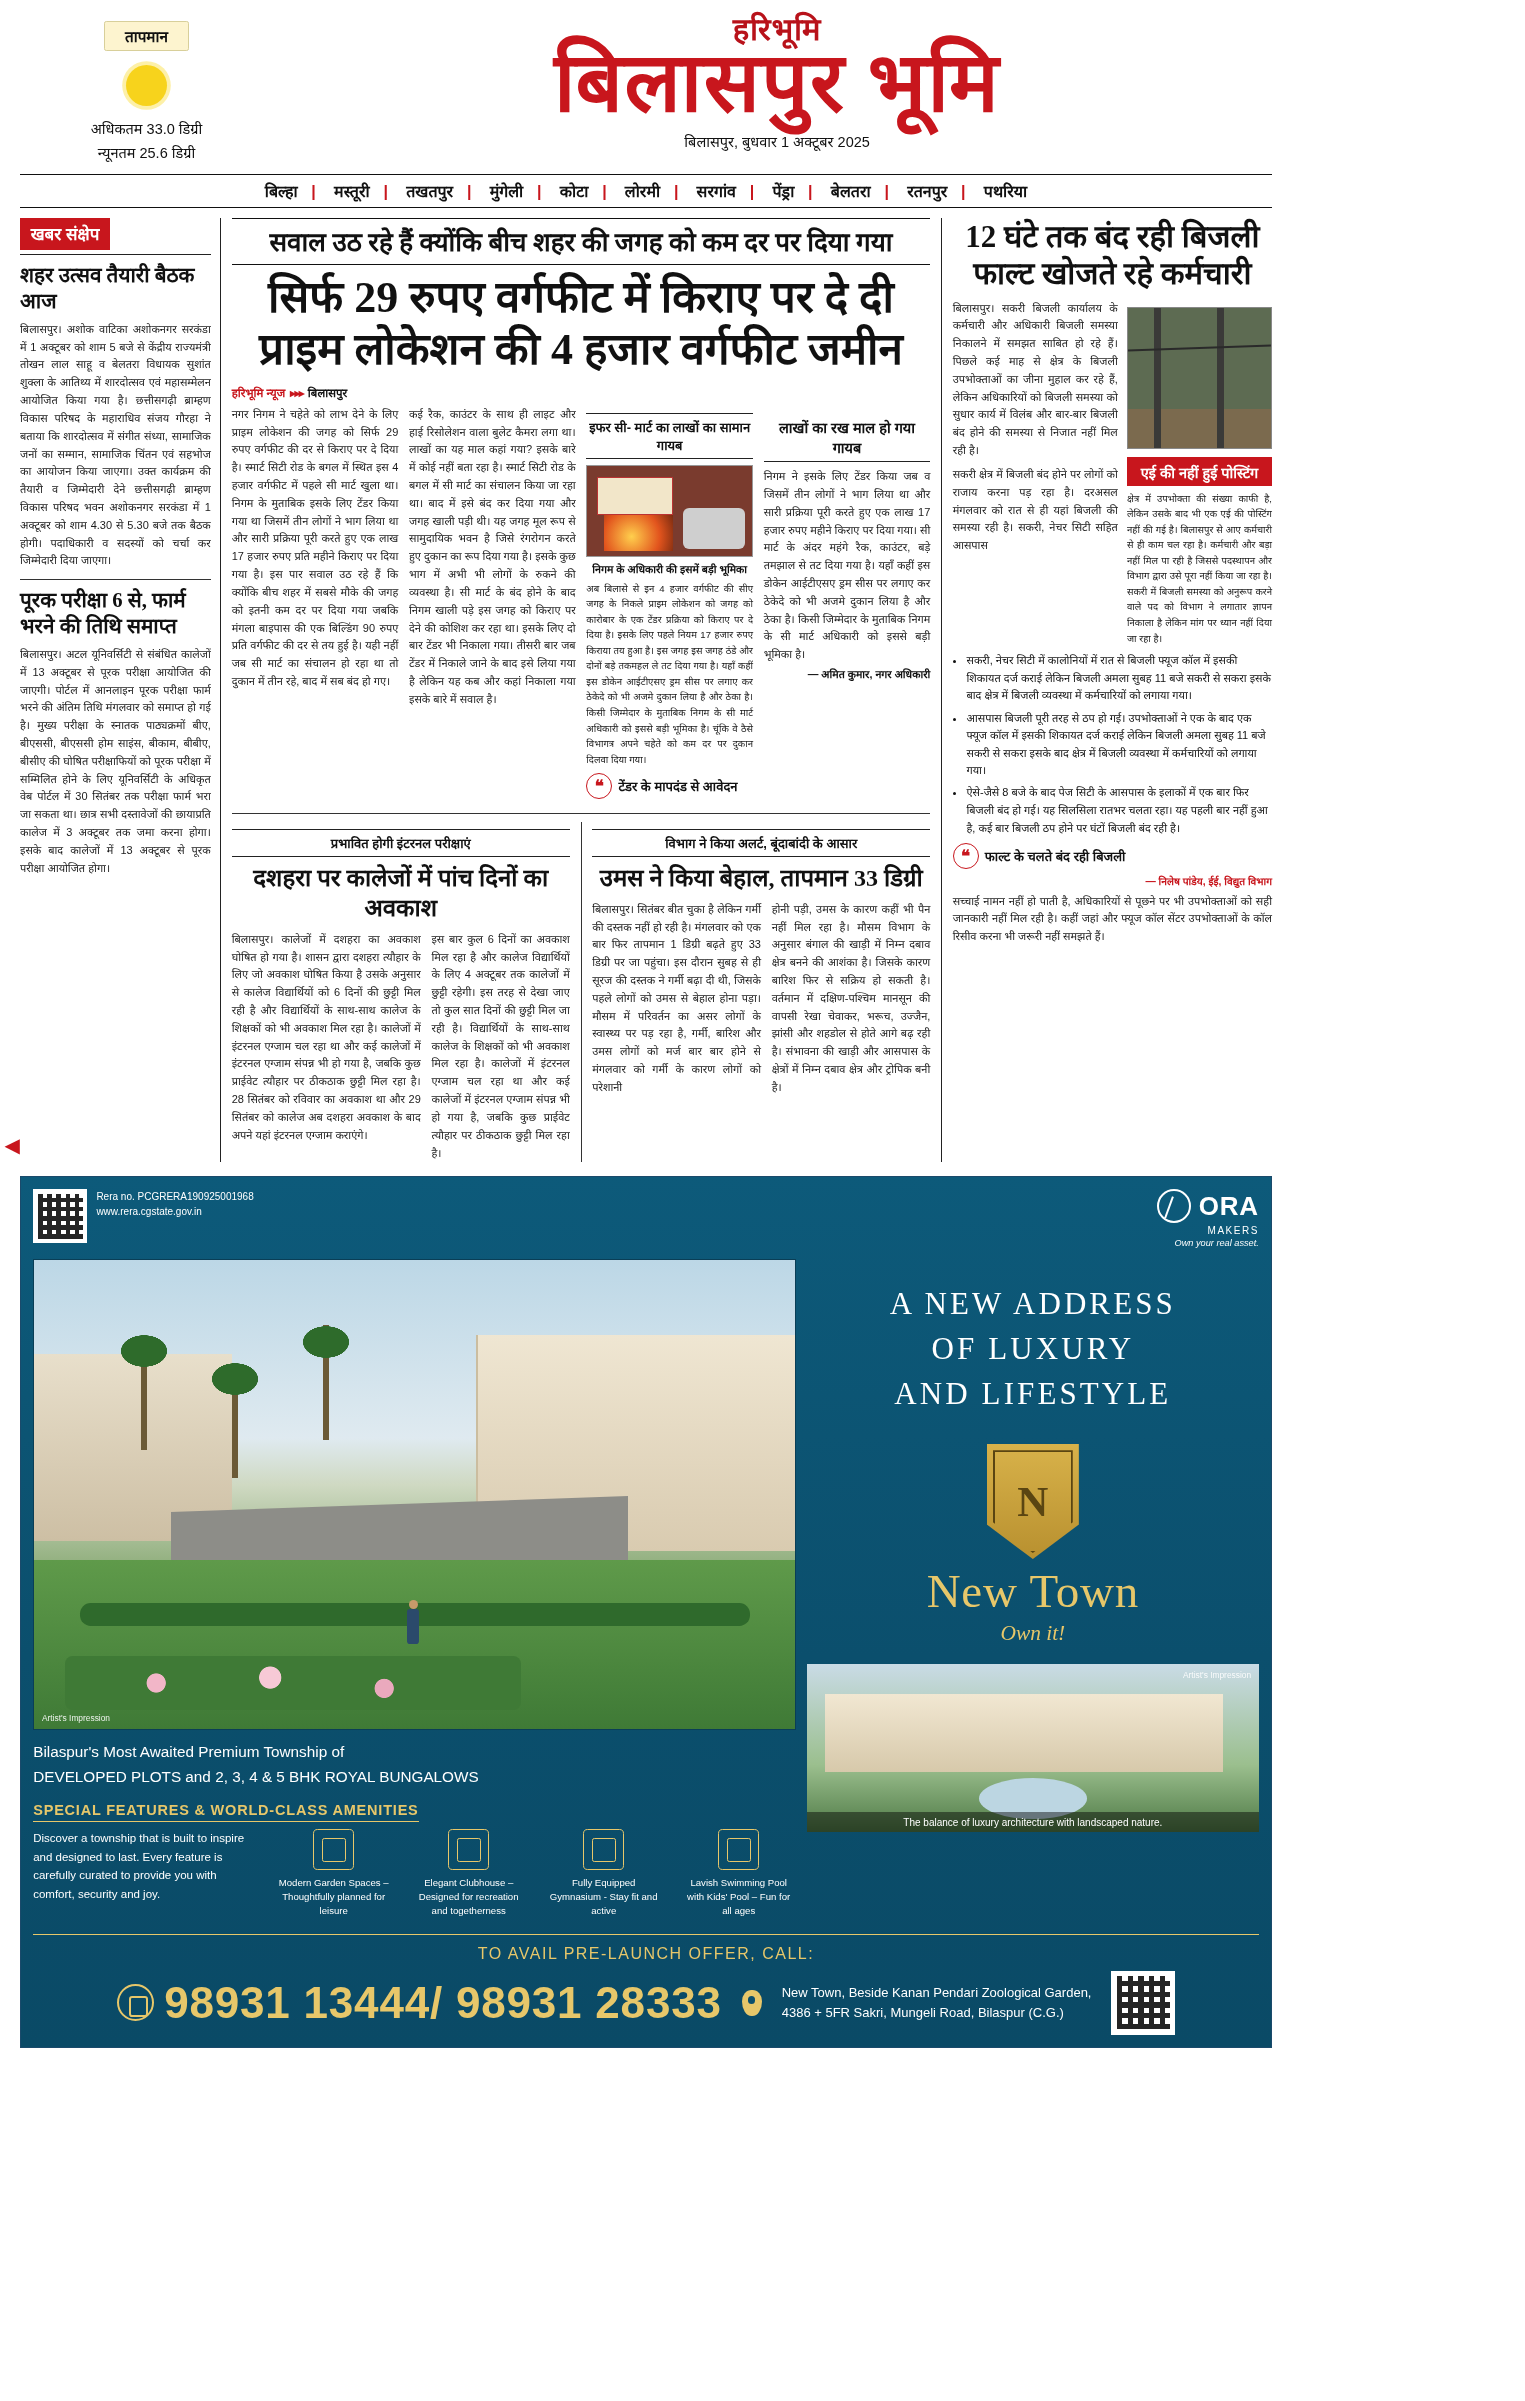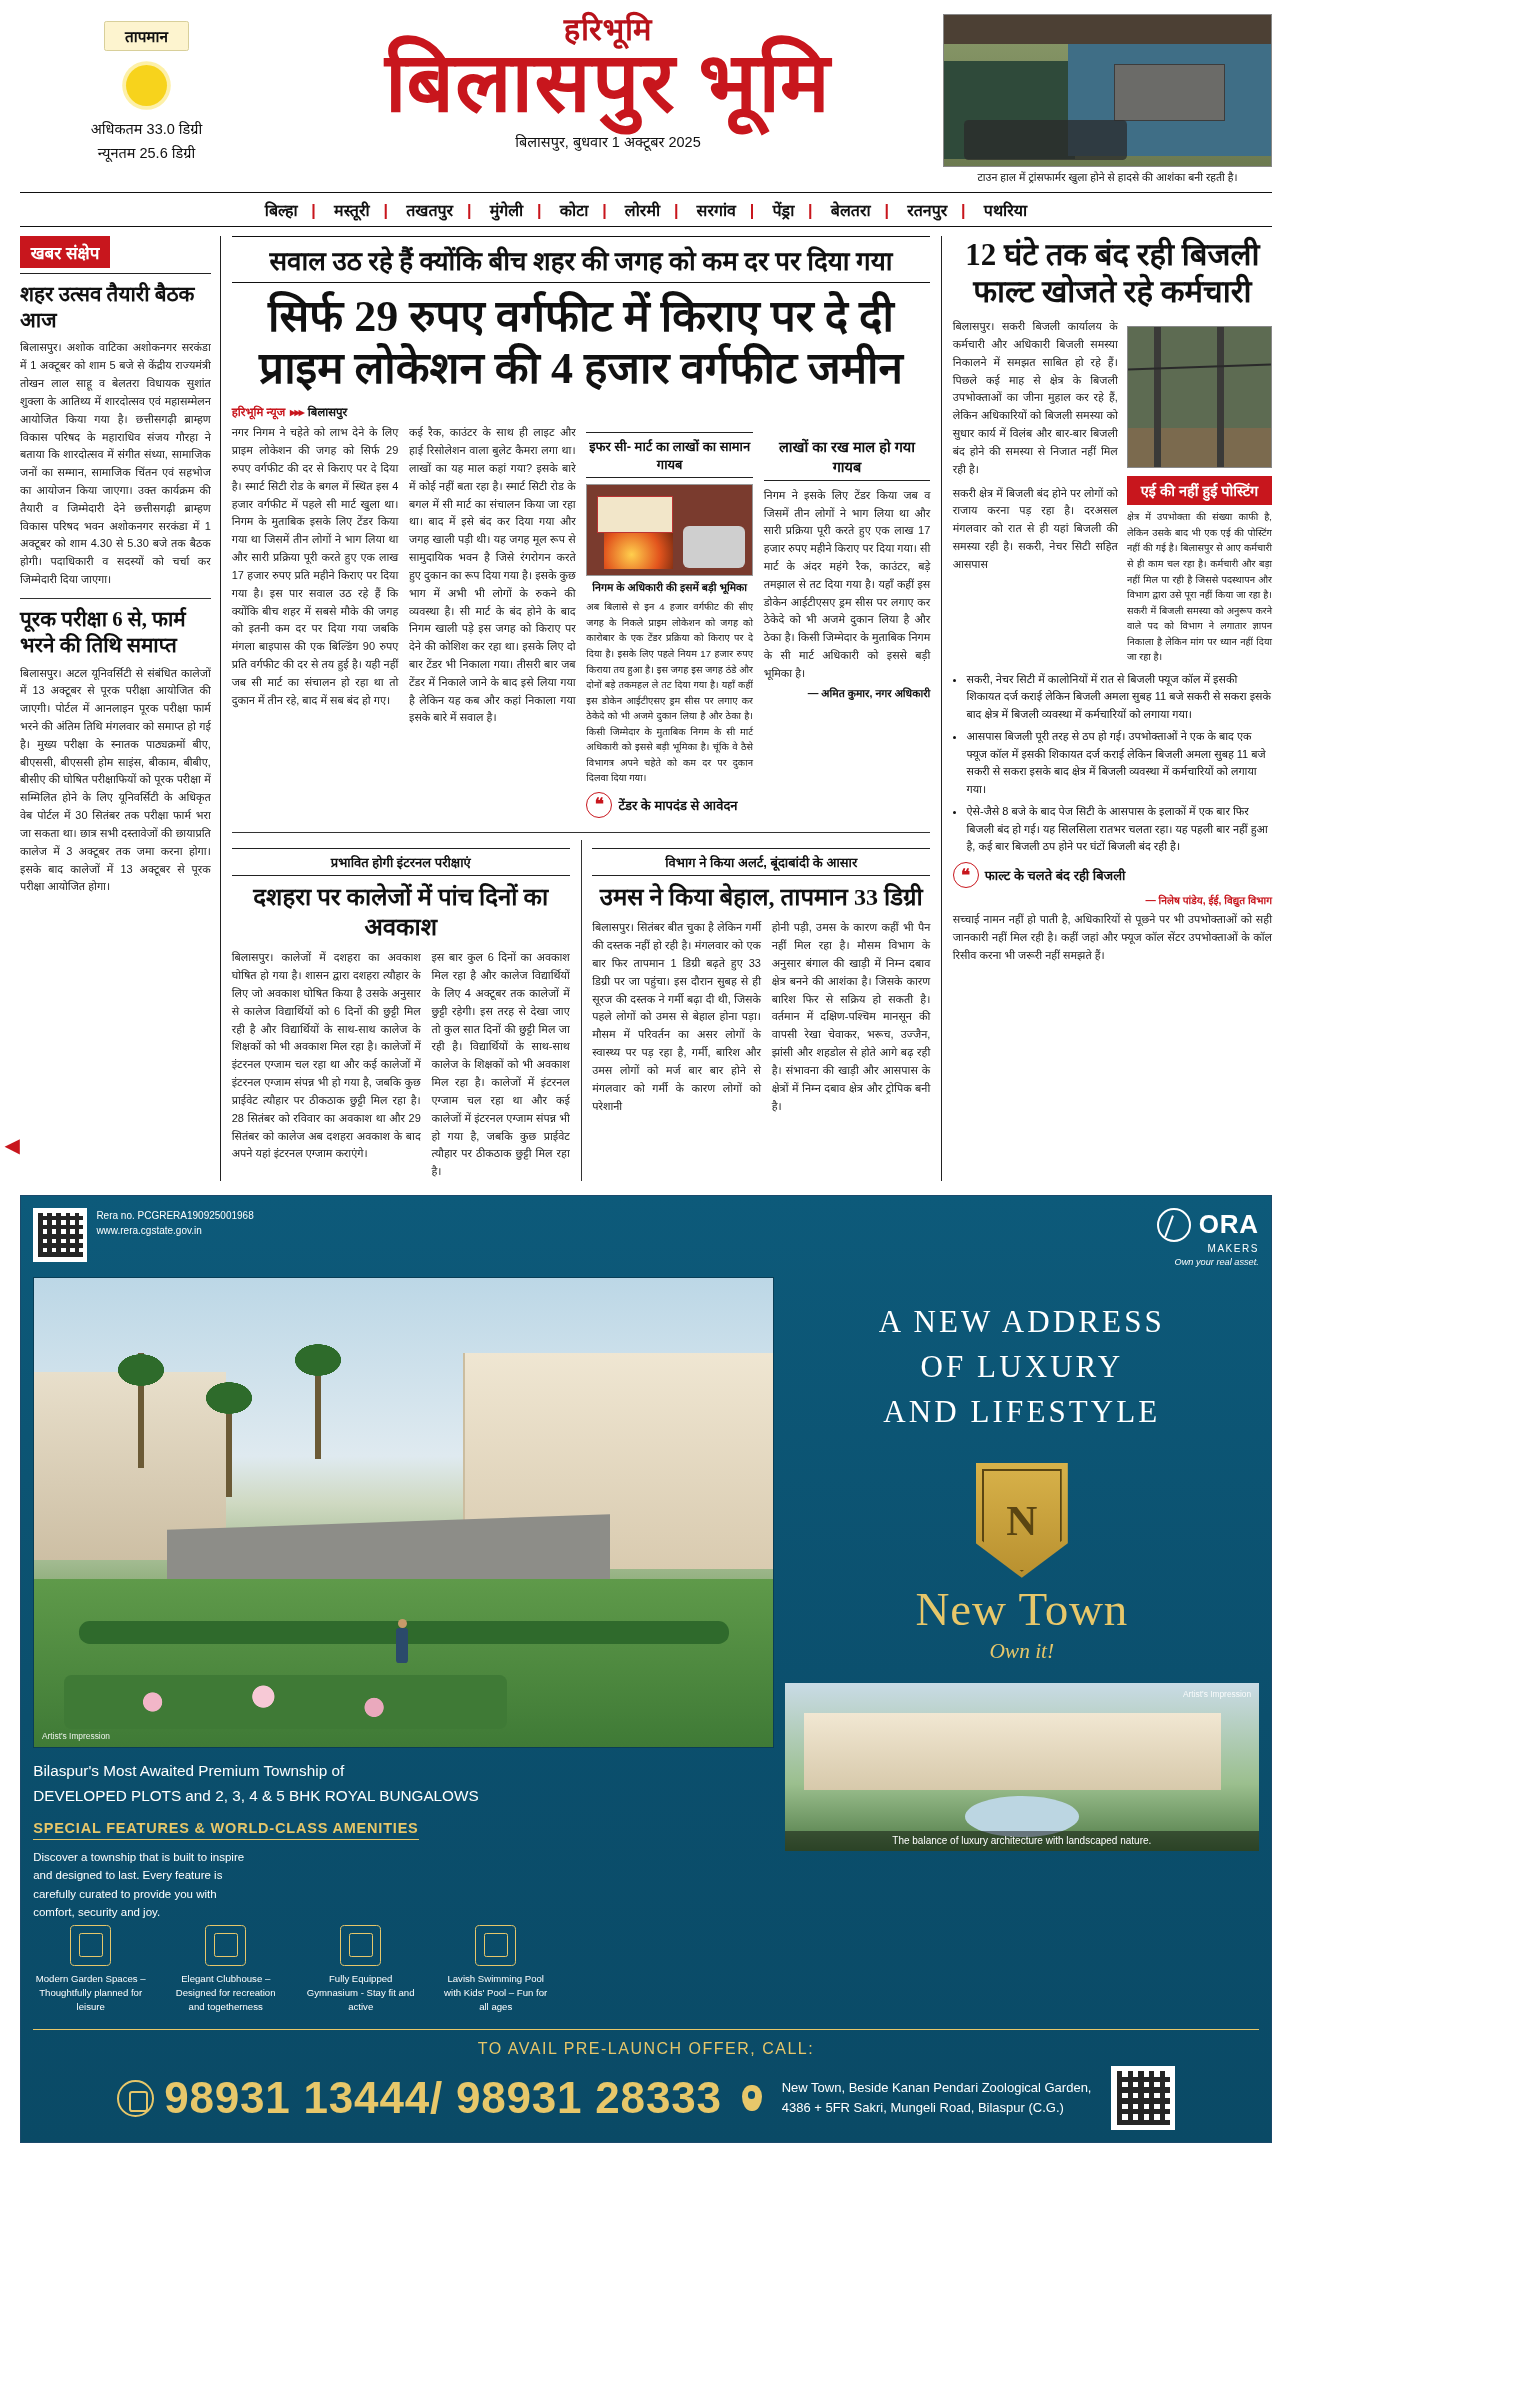--- a/index.html
+++ b/index.html
@@ -147,21 +147,21 @@
   .nt-name { font-family:"Liberation Serif", serif; font-size:47px; color:#e7c76a; letter-spacing:0.8px;}
   .nt-tag { font-family:"Liberation Serif", serif; font-style:italic; font-size:21.4px; color:#e7c76a; margin-top:3.1px;}
   .ad-photo2 { width:100%; height:168px; margin-top:18.4px; background:#3e6a46; position:relative; overflow:hidden;}
   .ap-sky{position:absolute;inset:0;background:linear-gradient(#c9dbe6,#9bbf8e 60%,#4f7a46);}
   .ap-bld{position:absolute;left:4%;top:18%;width:88%;height:46%;background:linear-gradient(#f1e7d2,#d7c9ab);}
   .ap-fount{position:absolute;left:38%;bottom:8%;width:24%;height:41px;background:#bcd6e2;border-radius:50%;}
   .ap-cap{ position:absolute;left:0;bottom:0;width:100%;background:rgba(0,0,0,.45);color:#fff;font-size:10px;padding:4.6px 6.1px;}
 
   .ad-subtitle{ font-size:15.3px; color:#fff; margin-top:10.7px; line-height:1.6;}
   .feat-title { color:#e7c76a; font-weight:bold; font-size:14.5px; letter-spacing:0.8px; border-bottom:1.5px solid #e7c76a; display:inline-block; padding-bottom:3.1px; margin:12.2px 0 7.7px;}
-  .feat-row{ display:flex; gap:3px; align-items:flex-start;flex-direction:column; }
+  .feat-row{ display:flex; gap:29px; align-items:flex-start; }
   .feat-blurb{ width:214px; font-size:11.5px; line-height:1.6;}
   .feat-items{ display:flex; gap:20px; flex:1;}
   .feat { width:115px; text-align:center; font-size:9.6px; line-height:1.45; color:#fff;}
   .feat .ic { width:41px;height:41px;margin:0 auto 6.1px; border:1.5px solid #e7c76a; border-radius:4.6px; position:relative;}
   .feat .ic::after{content:"";position:absolute;inset:7.7px;border:1.5px solid #e7c76a;border-radius:2.3px;}
 
   .ad-foot { border-top:1.5px solid #e7c76a; margin-top:15.3px; padding-top:10.7px; text-align:center;}
   .call-line{ color:#e7c76a; font-size:16px; letter-spacing:1.5px; margin-bottom:7.7px;}
   .phone-row{ display:flex; align-items:center; justify-content:center; gap:20px; }
   .phone { font-size:44px; font-weight:bold; color:#e7c76a; letter-spacing:0.8px; display:flex; align-items:center; gap:10.7px;}
@@ -190,31 +190,20 @@
       <div class="temp-line">अधिकतम 33.0 डिग्री</div>
       <div class="temp-line">न्यूनतम 25.6 डिग्री</div>
     </div>
 
     <div class="title-block">
       <div class="hari">हरिभूमि</div>
       <div class="bigtitle">बिलासपुर भूमि</div>
       <div class="date-line">बिलासपुर, बुधवार 1 अक्टूबर 2025</div>
     </div>
 
-    <div>
-      <div class="photo-box">
-        <div class="ph-sky"></div>
-          <div class="ph-wall2"></div>
-          <div class="ph-wall"></div>
-        <div class="ph-roof"></div>
-          <div class="ph-meter"></div>
-          <div class="ph-bike"></div>
-      </div>
-      <div class="photo-cap">टाउन हाल में ट्रांसफार्मर खुला होने से हादसे की आशंका बनी रहती है।</div>
-    </div>
   </div>
 
   <div class="city-strip">
     <span>बिल्हा</span><span class="sep">|</span>
     <span>मस्तूरी</span><span class="sep">|</span>
     <span>तखतपुर</span><span class="sep">|</span>
     <span>मुंगेली</span><span class="sep">|</span>
     <span>कोटा</span><span class="sep">|</span>
     <span>लोरमी</span><span class="sep">|</span>
     <span>सरगांव</span><span class="sep">|</span>

